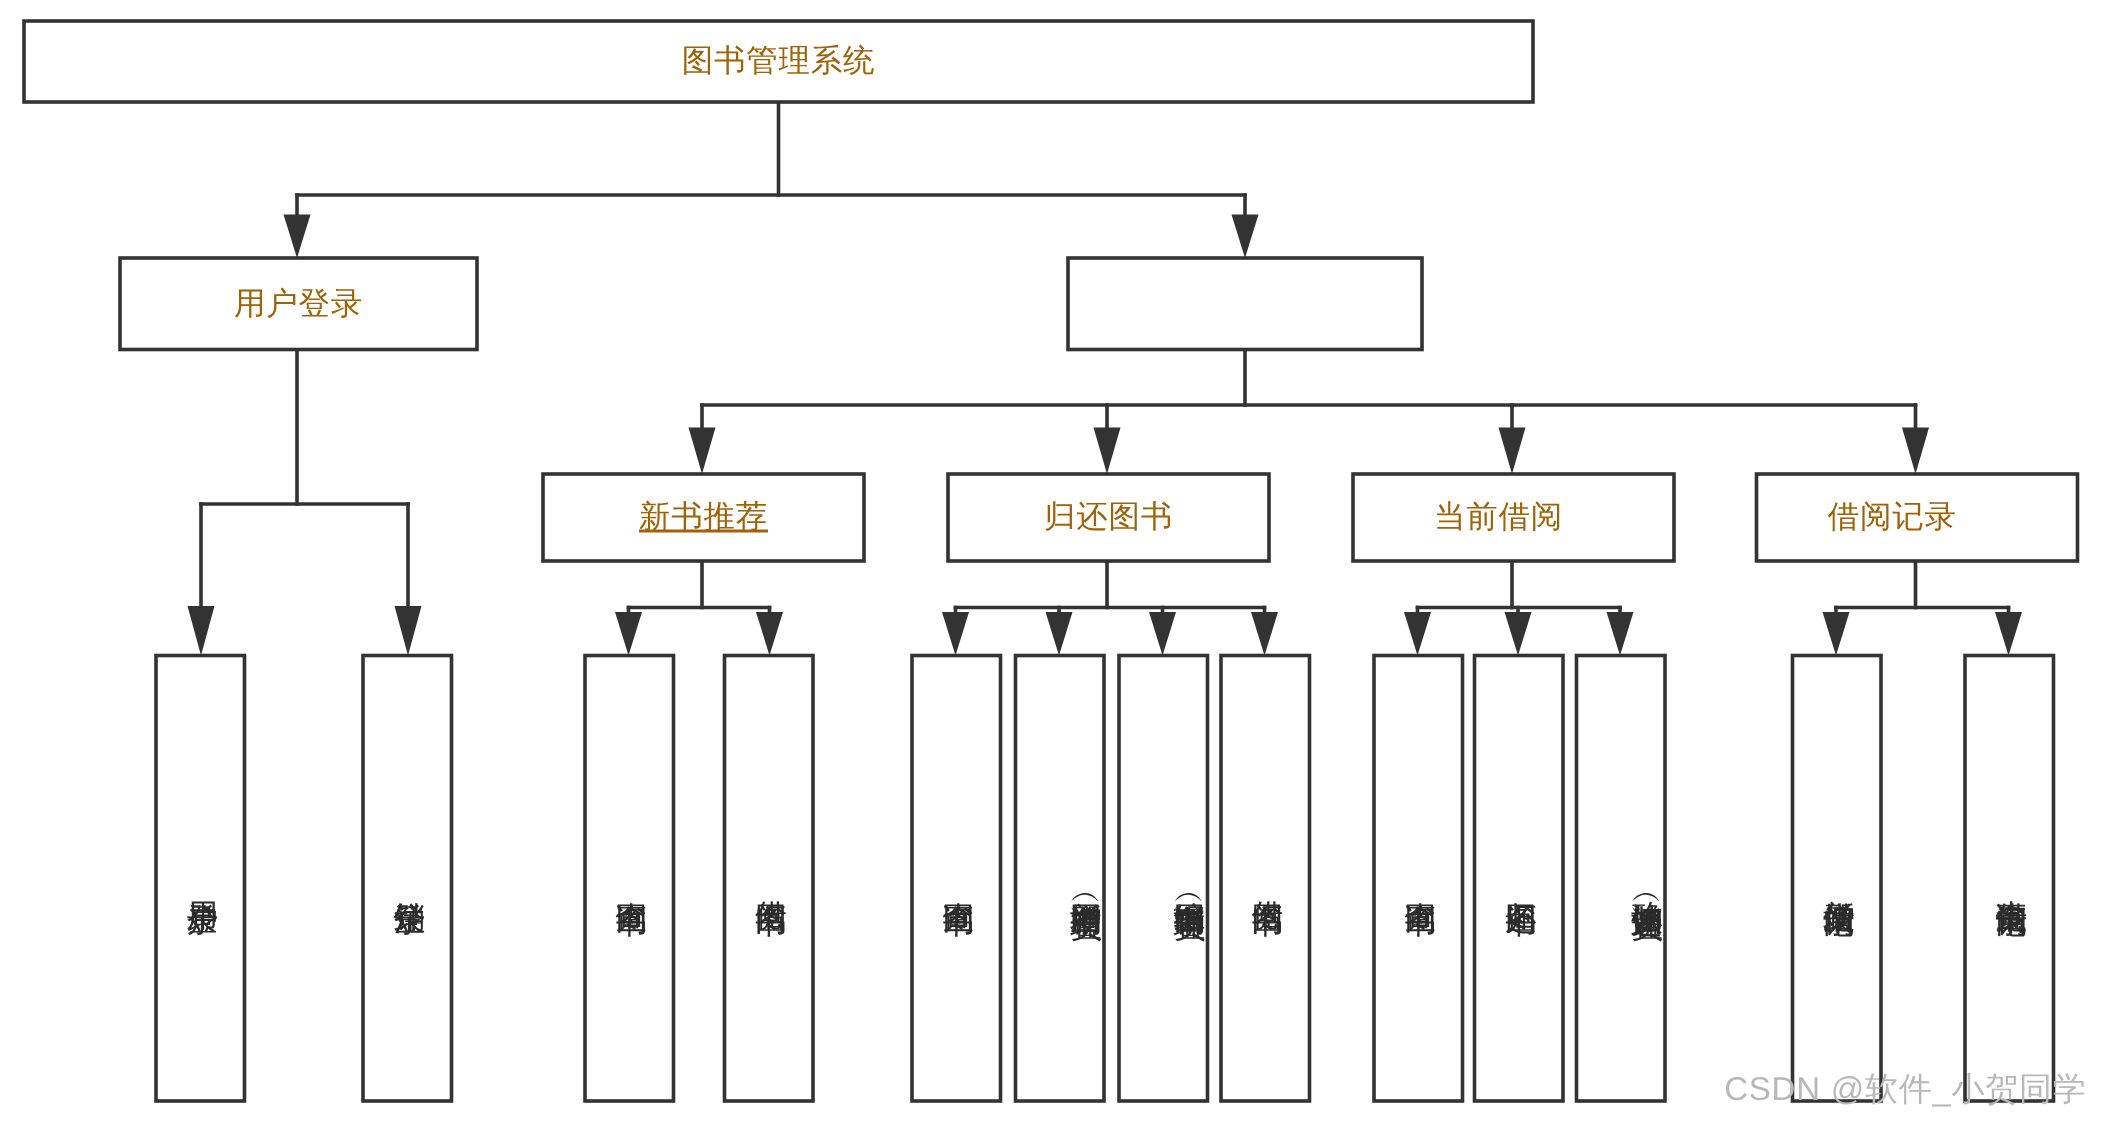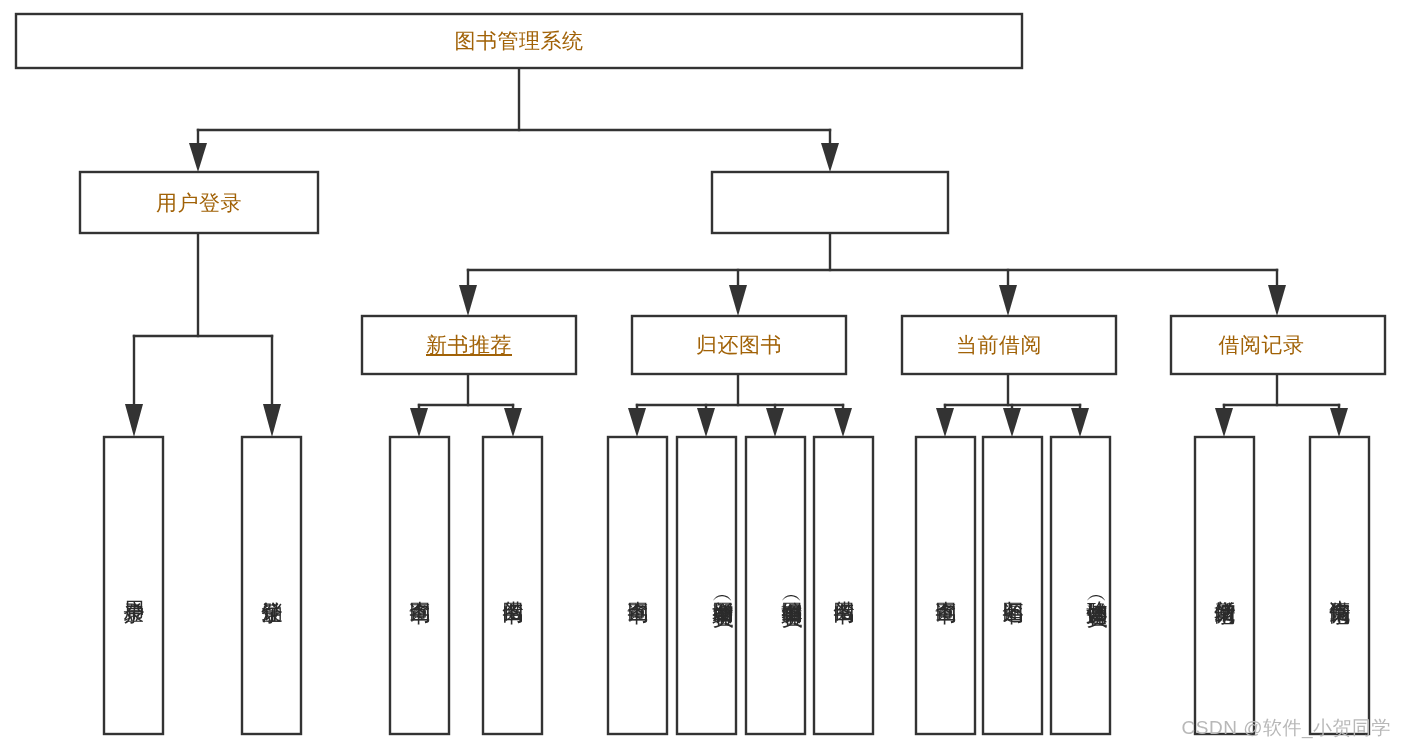--- a/index.html
+++ b/index.html
@@ -66,21 +66,21 @@
     pointer-events: none;
   }
   .node-label-v.mid {
     align-items: center;
   }
   .watermark {
     position: absolute;
     right: 14px;
     bottom: 6px;
     color: #b8b8b8;
-    font-size: 19px;
+    font-size: 22px;
     letter-spacing: 0.5px;
     white-space: nowrap;
     pointer-events: none;
   }
 </style>
 </head>
 <body>
 
 <div id="stage">
 

